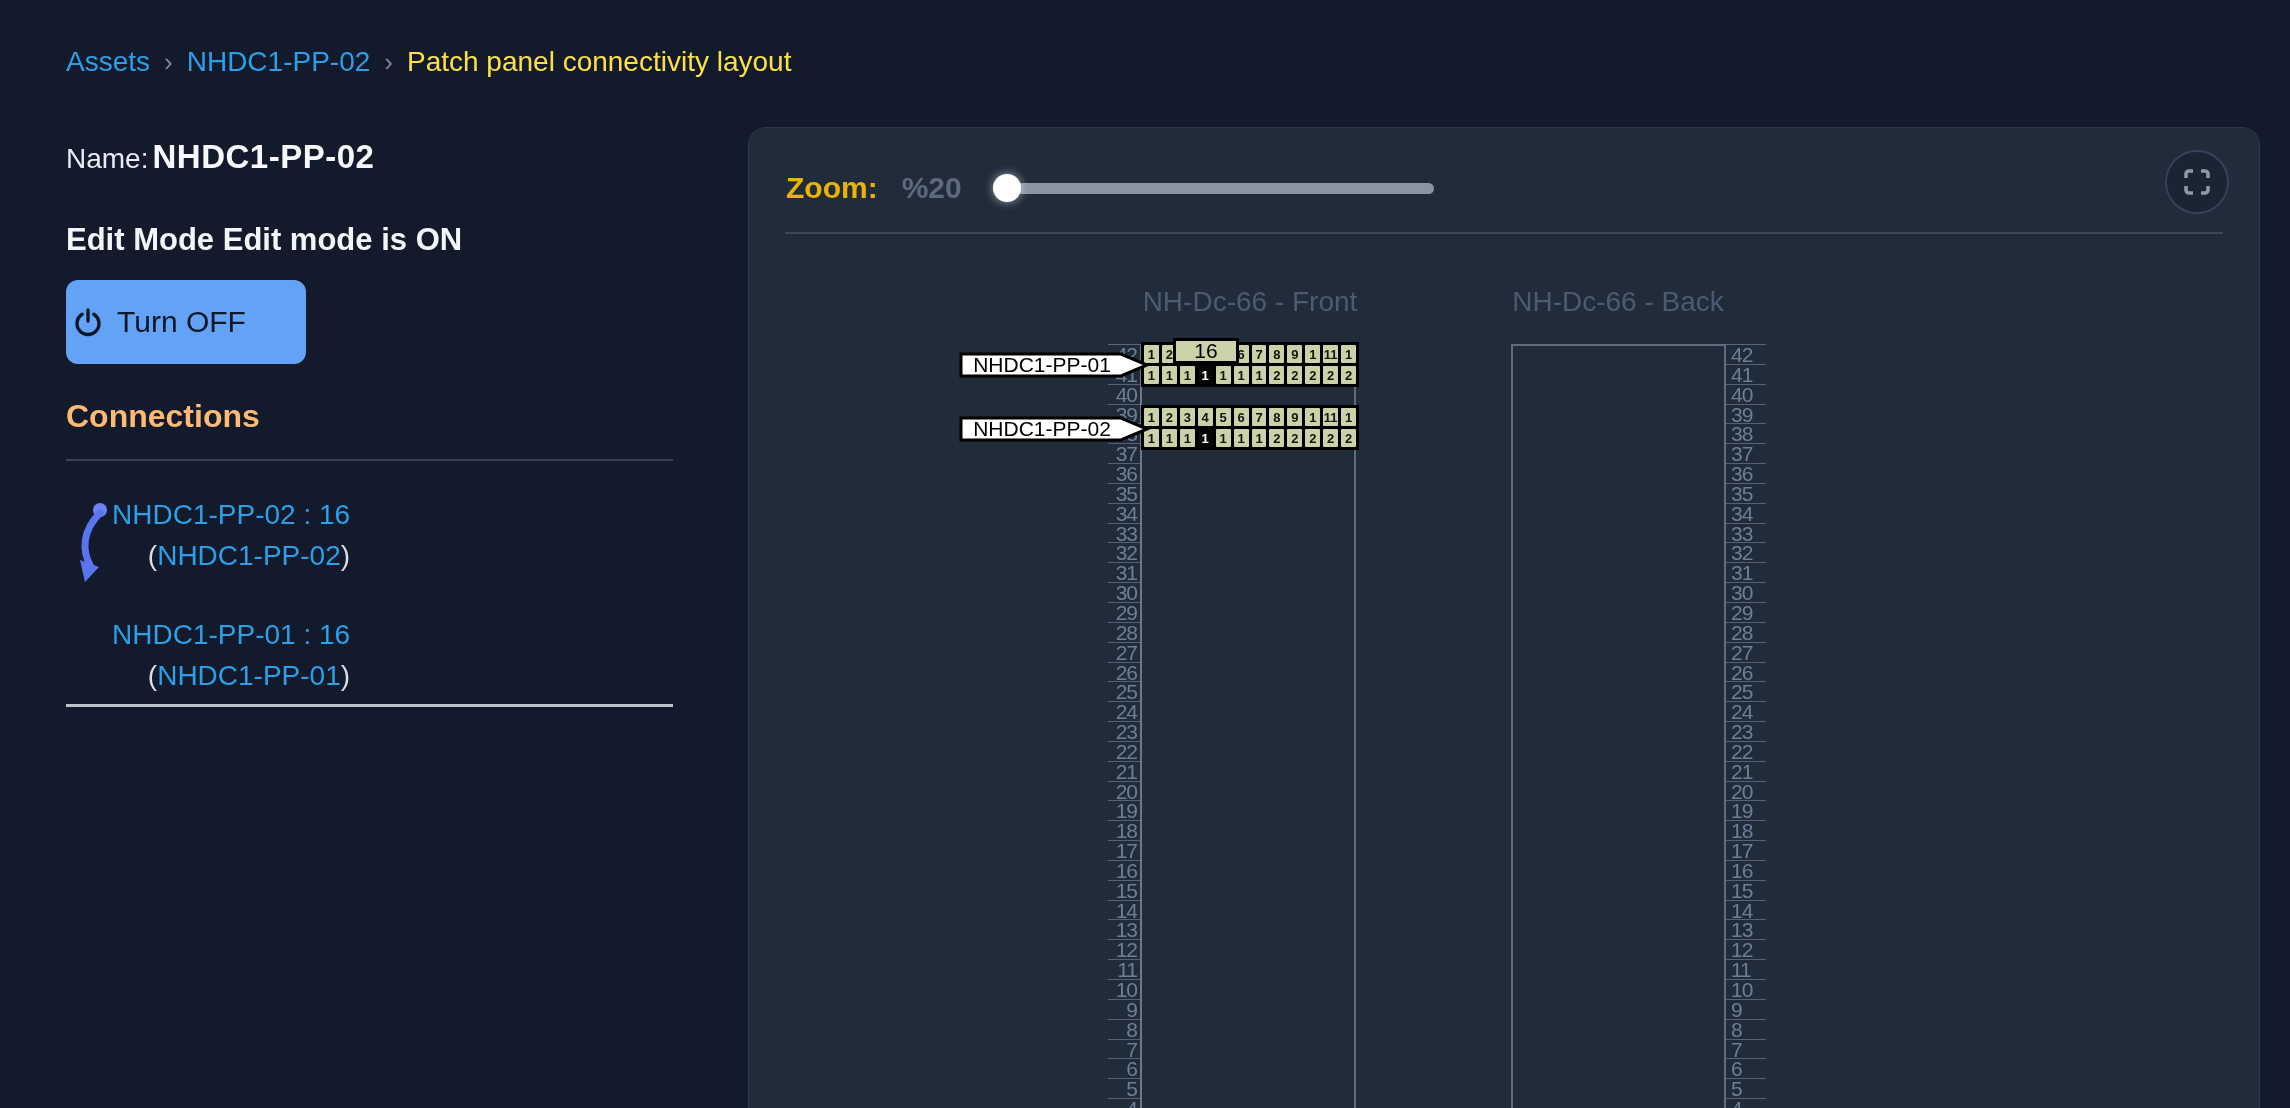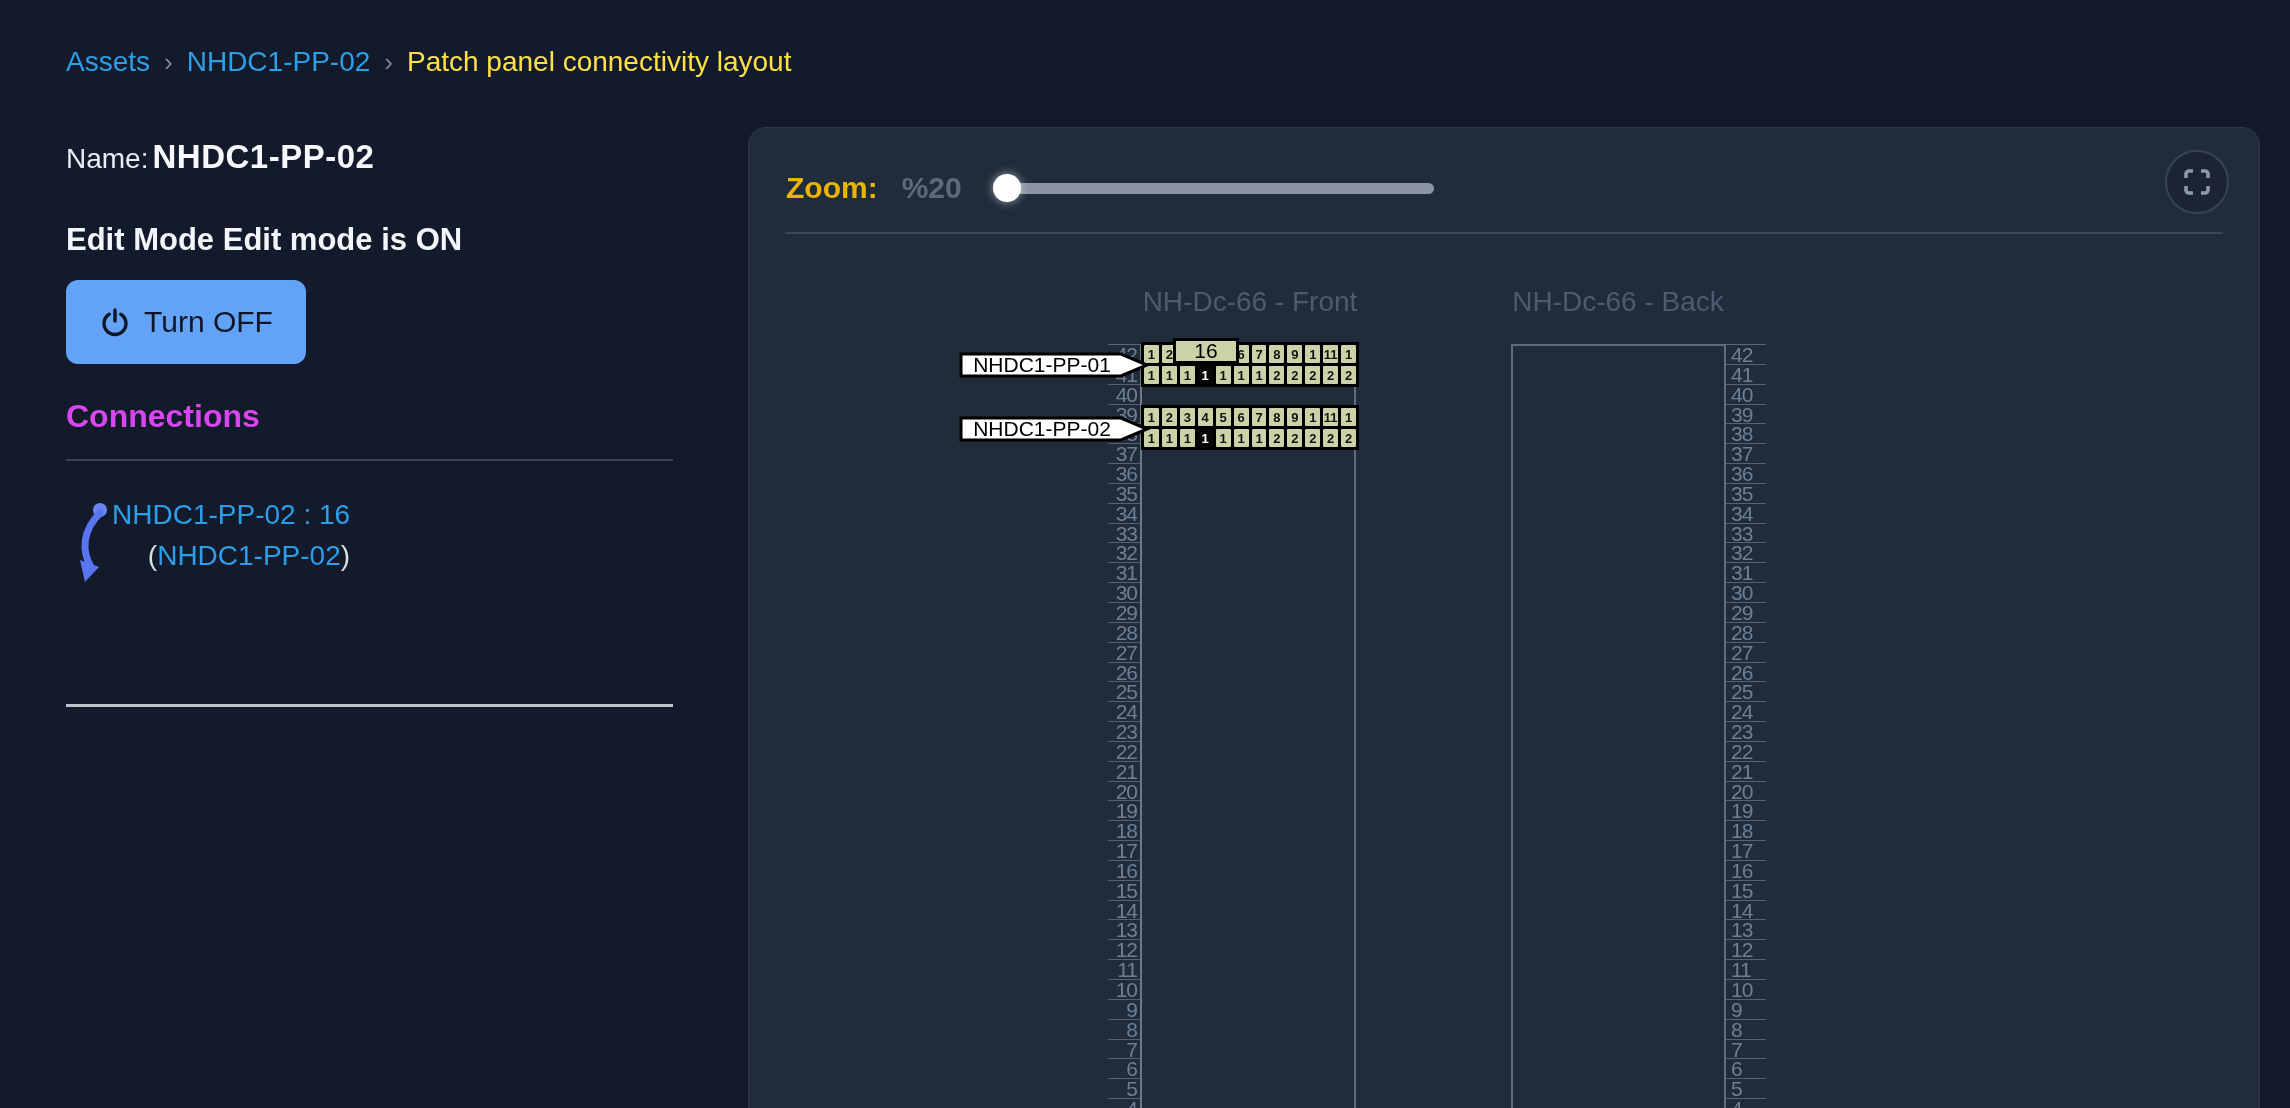--- a/index.html
+++ b/index.html
@@ -20,25 +20,25 @@
   
   .name-row { left:66px; top:138px; display:flex; align-items:baseline; gap:4px; }
   .name-label { font-size:28px; color:#e9edf3; }
   .name-value { font-size:33px; font-weight:bold; color:#f6f8fb; letter-spacing:.5px; }
 
   .edit-row { left:66px; top:222px; font-size:31px; font-weight:bold; color:#f2f5f9; }
 
   .turnoff-btn {
     left:66px; top:280px; width:240px; height:84px;
     background:#62a3f8; border:none; border-radius:12px;
-    display:flex; align-items:center; justify-content:center; gap:13px;
+    display:flex; align-items:center; gap:13px;
     font-family:inherit; font-size:30px; color:#0e1726; cursor:pointer;
   }
 
-  .connections-title { left:66px; top:398px; font-size:32px; font-weight:bold; color:#d946ef; }
+  .connections-title { left:66px; top:398px; font-size:32px; font-weight:bold; color:#fdba74; }
   .divider-1 { left:66px; top:459px; width:607px; height:2px; background:#3a4353; }
   .divider-2 { left:66px; top:704px; width:607px; height:3px; background:#bdc2cc; }
 
   .connections-list { left:66px; top:494px;text-align:right; }
   .conn-item { display:flex; align-items:flex-start; margin-bottom:24px; }
   .conn-icon-slot { width:46px; flex:0 0 46px; padding-top:6px; }
   .conn-lines { font-size:28px; line-height:41px; white-space:nowrap; }
   .conn-link { color:#2d9fe8; cursor:pointer; }
   .conn-paren { color:#dade e3; color:#dadee3; }
 
@@ -152,20 +152,24 @@
   <path d="M28,13 C11,30 9,50 19,67" stroke="#5874ee" stroke-width="7" fill="none" stroke-linecap="round"></path>
   <polygon points="8,60 27,67 13,82" fill="#5874ee"></polygon>
 </svg></span>
       <div class="conn-lines">
         <div class="conn-link">NHDC1-PP-02 : 16</div>
         <div><span class="conn-paren">(</span><span class="conn-link">NHDC1-PP-02</span><span class="conn-paren">)</span></div>
       </div>
     </div>
     <div class="conn-item">
       <span class="conn-icon-slot"></span>
+      <div class="conn-lines">
+        <div class="conn-link">NHDC1-PP-01 : 16</div>
+        <div><span class="conn-paren">(</span><span class="conn-link">NHDC1-PP-01</span><span class="conn-paren">)</span></div>
+      </div>
     </div>
   </div>
 
 <div class="abs divider-2"></div>
 
 <section class="abs card">
 
   <div class="abs zoom-row">
     <span class="zoom-label">Zoom:</span>
     <span class="zoom-value">%20</span>

